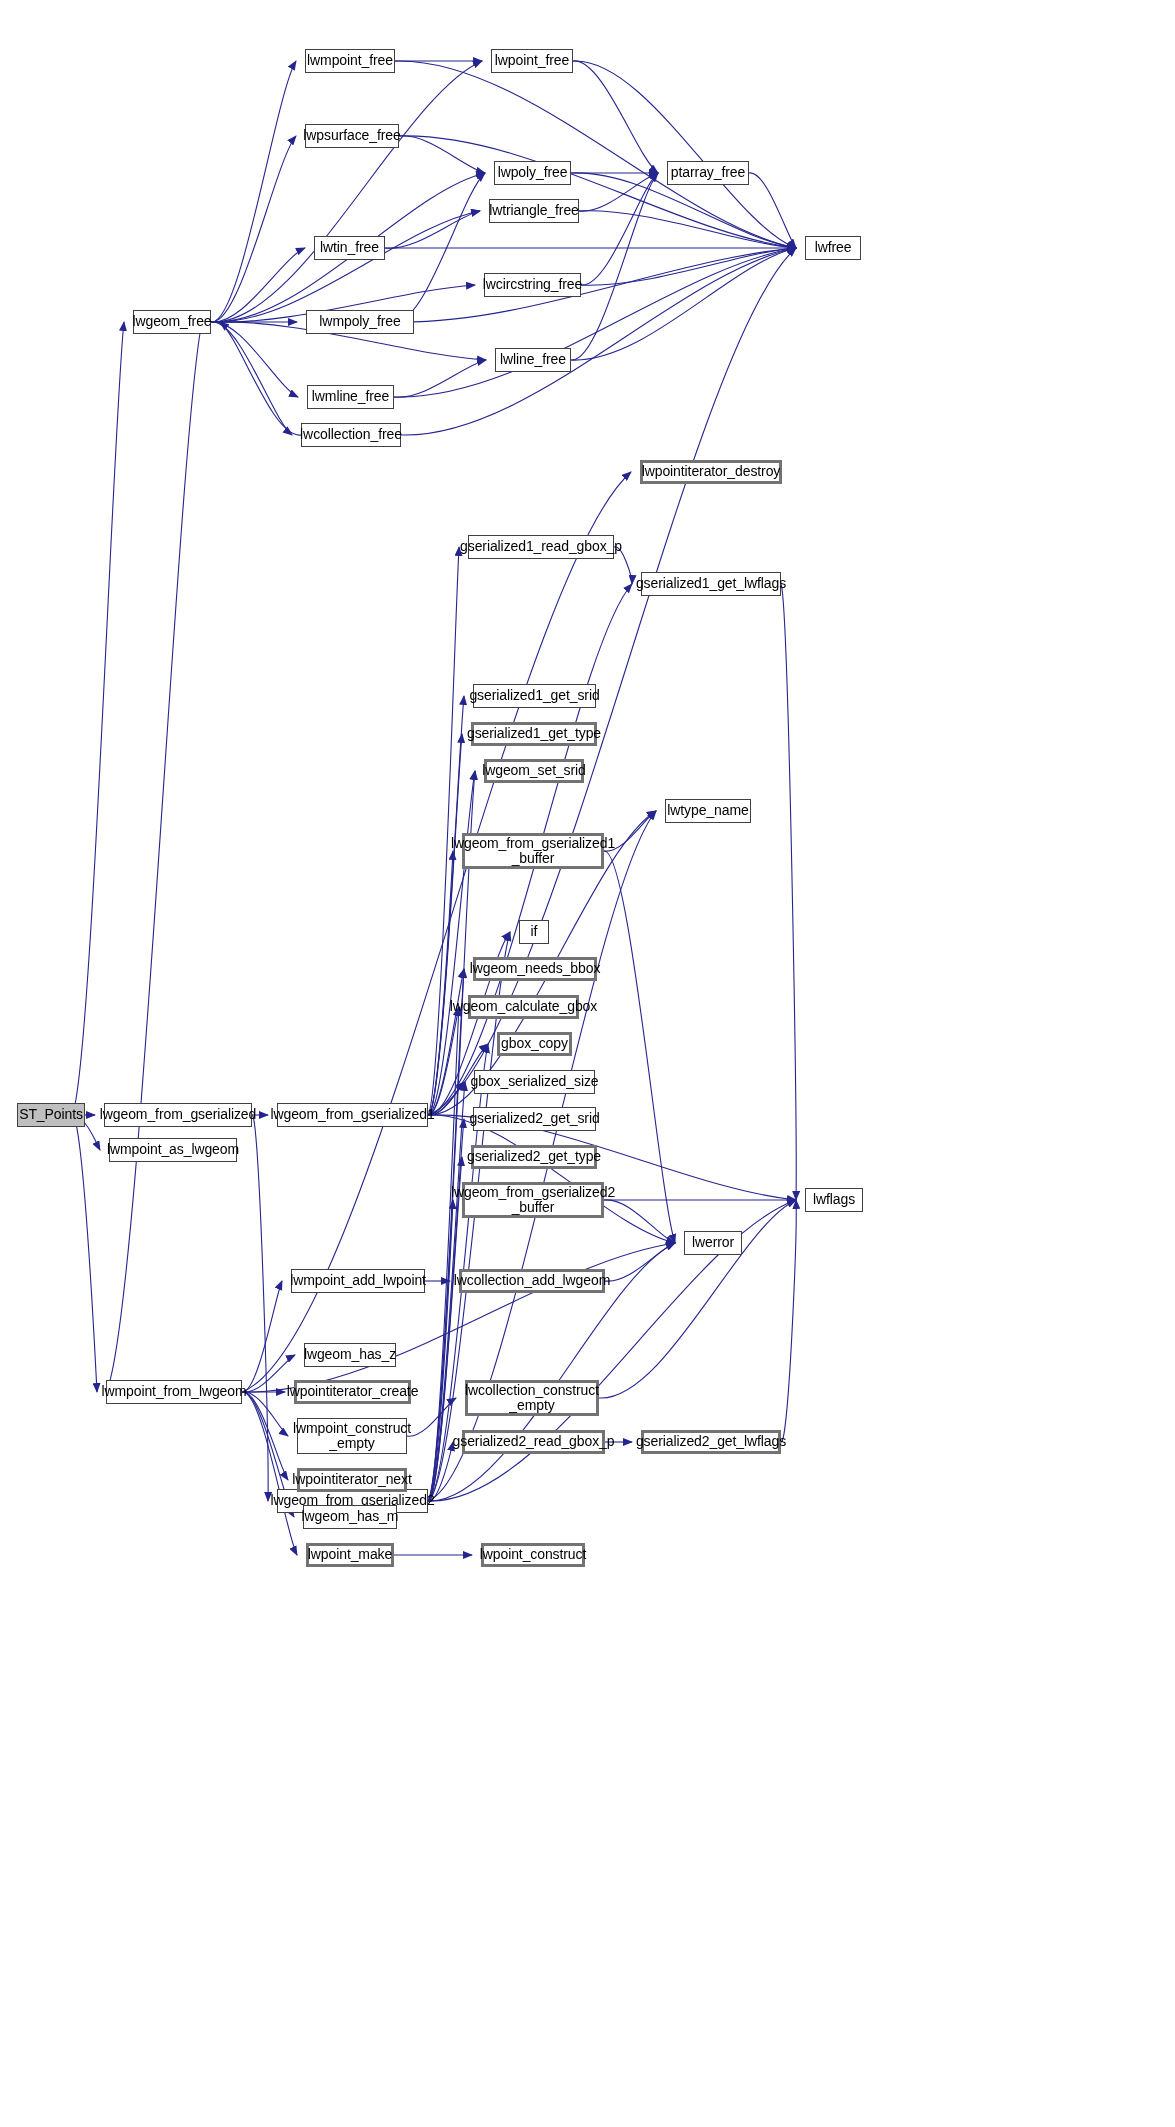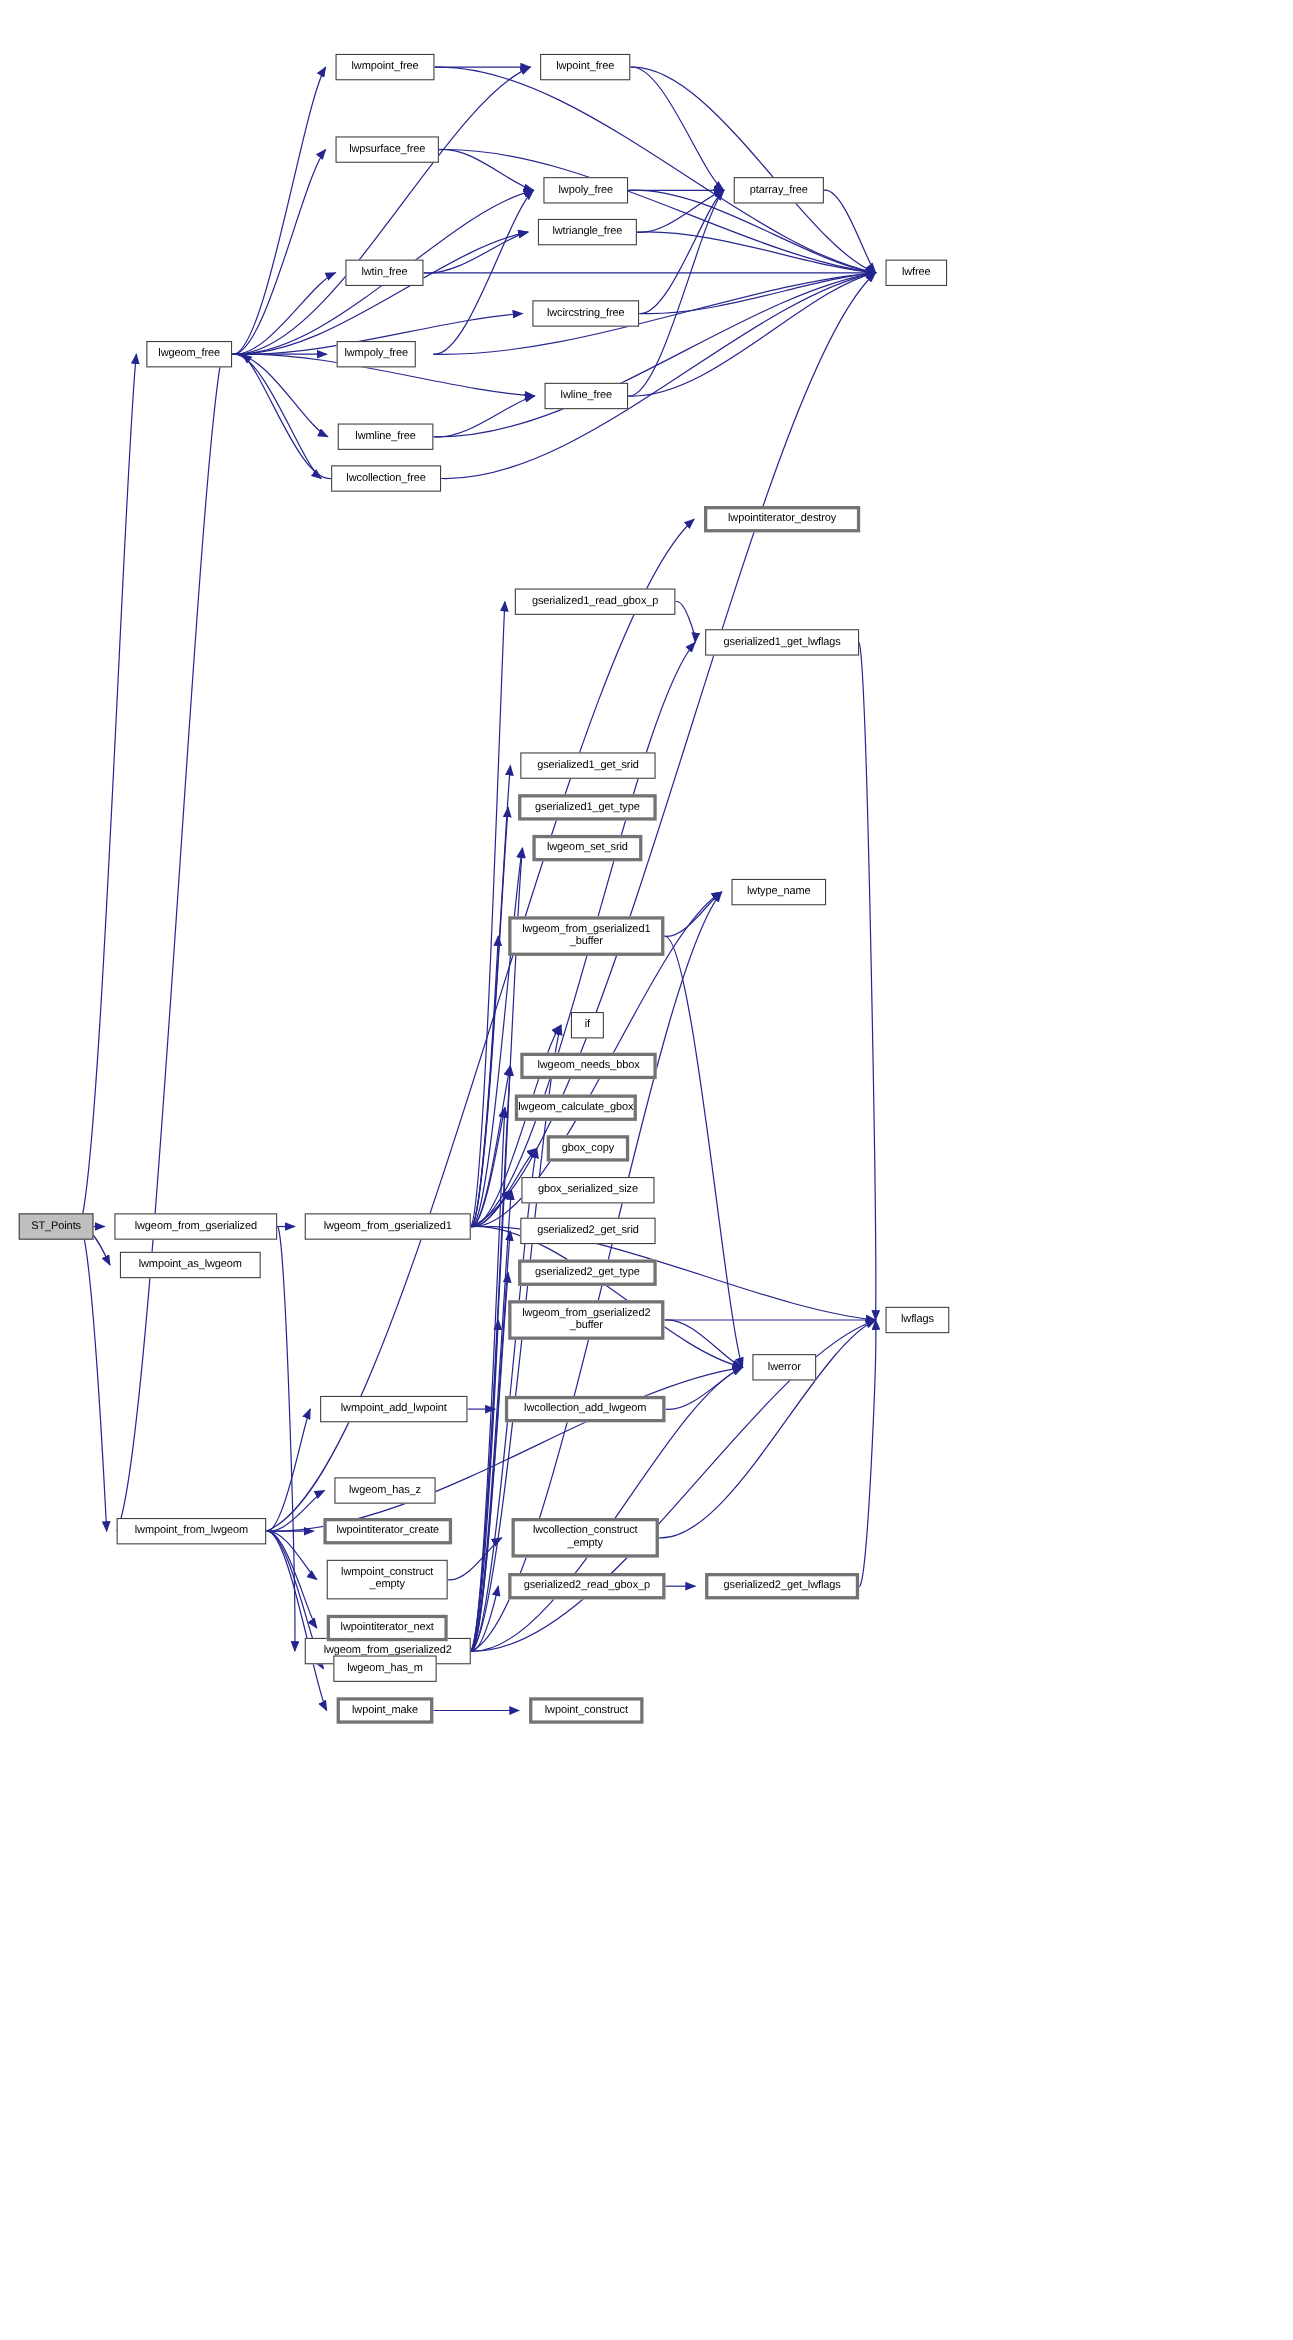--- a/index.html
+++ b/index.html
@@ -26,21 +26,21 @@
   .node {
     position: absolute;
     box-sizing: border-box;
     display: flex;
     align-items: center;
     justify-content: center;
     text-align: center;
     background: #ffffff;
     border: 1px solid #404040;
     color: #000000;
-    font-size: 10px;
+    font-size: 14px;
     line-height: 1.08;
     white-space: pre;
     letter-spacing: -0.1px;
     z-index: 5;
   }
   .node.red {
     border: 3px solid #737373;
   }
   .node.root {
     background: #bfbfbf;
@@ -155,21 +155,21 @@
   <div id="nodes">
       <div class="node root" style="left: 17px; top: 1103px; width: 68px; height: 24px;"><span class="lbl">ST_Points</span></div>
       <div class="node" style="left: 104px; top: 1103px; width: 148px; height: 24px;"><span class="lbl">lwgeom_from_gserialized</span></div>
       <div class="node" style="left: 109px; top: 1138px; width: 128px; height: 24px;"><span class="lbl">lwmpoint_as_lwgeom</span></div>
       <div class="node" style="left: 277px; top: 1103px; width: 151px; height: 24px;"><span class="lbl">lwgeom_from_gserialized1</span></div>
       <div class="node" style="left: 277px; top: 1489px; width: 151px; height: 24px;"><span class="lbl">lwgeom_from_gserialized2</span></div>
       <div class="node" style="left: 133px; top: 310px; width: 78px; height: 24px;"><span class="lbl">lwgeom_free</span></div>
       <div class="node" style="left: 305px; top: 49px; width: 90px; height: 24px;"><span class="lbl">lwmpoint_free</span></div>
       <div class="node" style="left: 305px; top: 124px; width: 94px; height: 24px;"><span class="lbl">lwpsurface_free</span></div>
       <div class="node" style="left: 314px; top: 236px; width: 71px; height: 24px;"><span class="lbl">lwtin_free</span></div>
-      <div class="node" style="left: 306px; top: 310px; width: 72px; height: 24px; text-align: center;"><span class="lbl">lwmpoly_free</span></div>
+      <div class="node" style="left: 306px; top: 310px; width: 108px; height: 24px; text-align: center;"><span class="lbl">lwmpoly_free</span></div>
       <div class="node" style="left: 307px; top: 385px; width: 87px; height: 24px;"><span class="lbl">lwmline_free</span></div>
       <div class="node" style="left: 301px; top: 423px; width: 100px; height: 24px;"><span class="lbl">lwcollection_free</span></div>
       <div class="node" style="left: 491px; top: 49px; width: 82px; height: 24px;"><span class="lbl">lwpoint_free</span></div>
       <div class="node" style="left: 494px; top: 161px; width: 77px; height: 24px;"><span class="lbl">lwpoly_free</span></div>
       <div class="node" style="left: 489px; top: 199px; width: 90px; height: 24px;"><span class="lbl">lwtriangle_free</span></div>
       <div class="node" style="left: 484px; top: 273px; width: 97px; height: 24px;"><span class="lbl">lwcircstring_free</span></div>
       <div class="node" style="left: 495px; top: 348px; width: 76px; height: 24px;"><span class="lbl">lwline_free</span></div>
       <div class="node" style="left: 667px; top: 161px; width: 82px; height: 24px;"><span class="lbl">ptarray_free</span></div>
       <div class="node" style="left: 805px; top: 236px; width: 56px; height: 24px;"><span class="lbl">lwfree</span></div>
       <div class="node red" style="left: 640px; top: 460px; width: 142px; height: 24px;"><span class="lbl">lwpointiterator_destroy</span></div>

